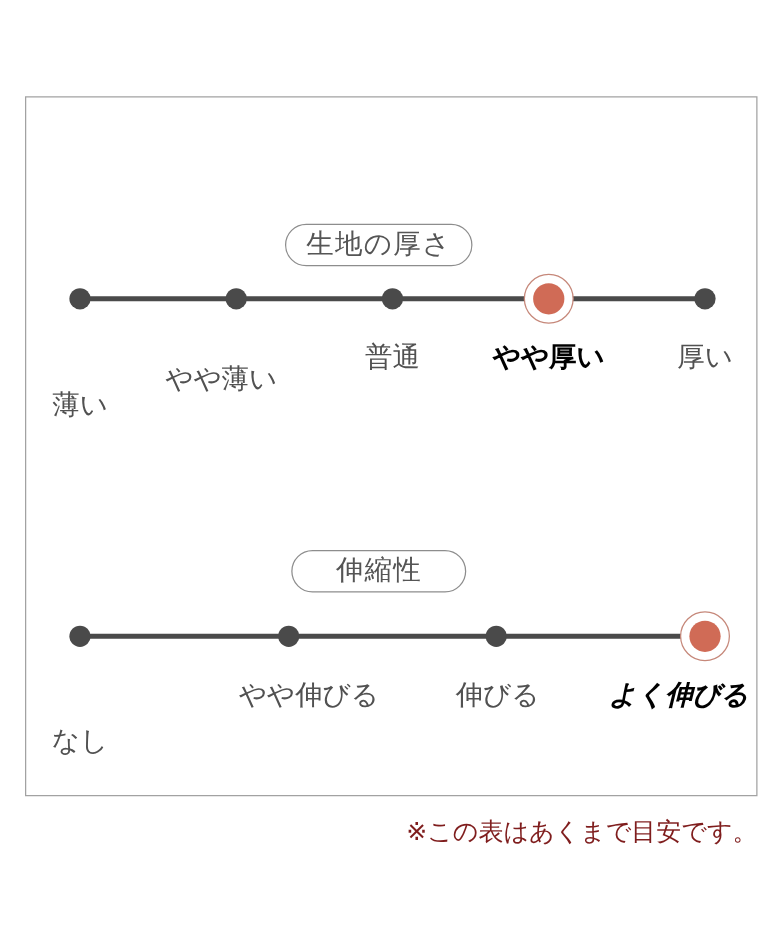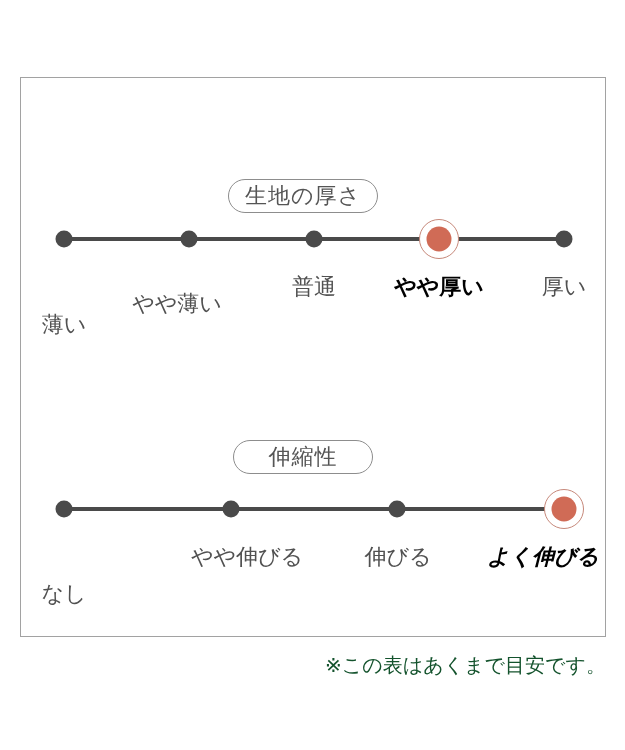--- a/index.html
+++ b/index.html
@@ -98,21 +98,21 @@
     color: #000000;
   }
   .lbl.flush-right {
     transform: none;
   }
   .note {
     position: absolute;
     right: 19px;
     top: 652px;
     font-size: 20px;
-    color: #14532d;
+    color: #7f1d1d;
     white-space: nowrap;
     margin-left: 48px;
   }
 </style>
 </head>
 <body>
 
 <div class="stage">
   <div class="panel">
 

